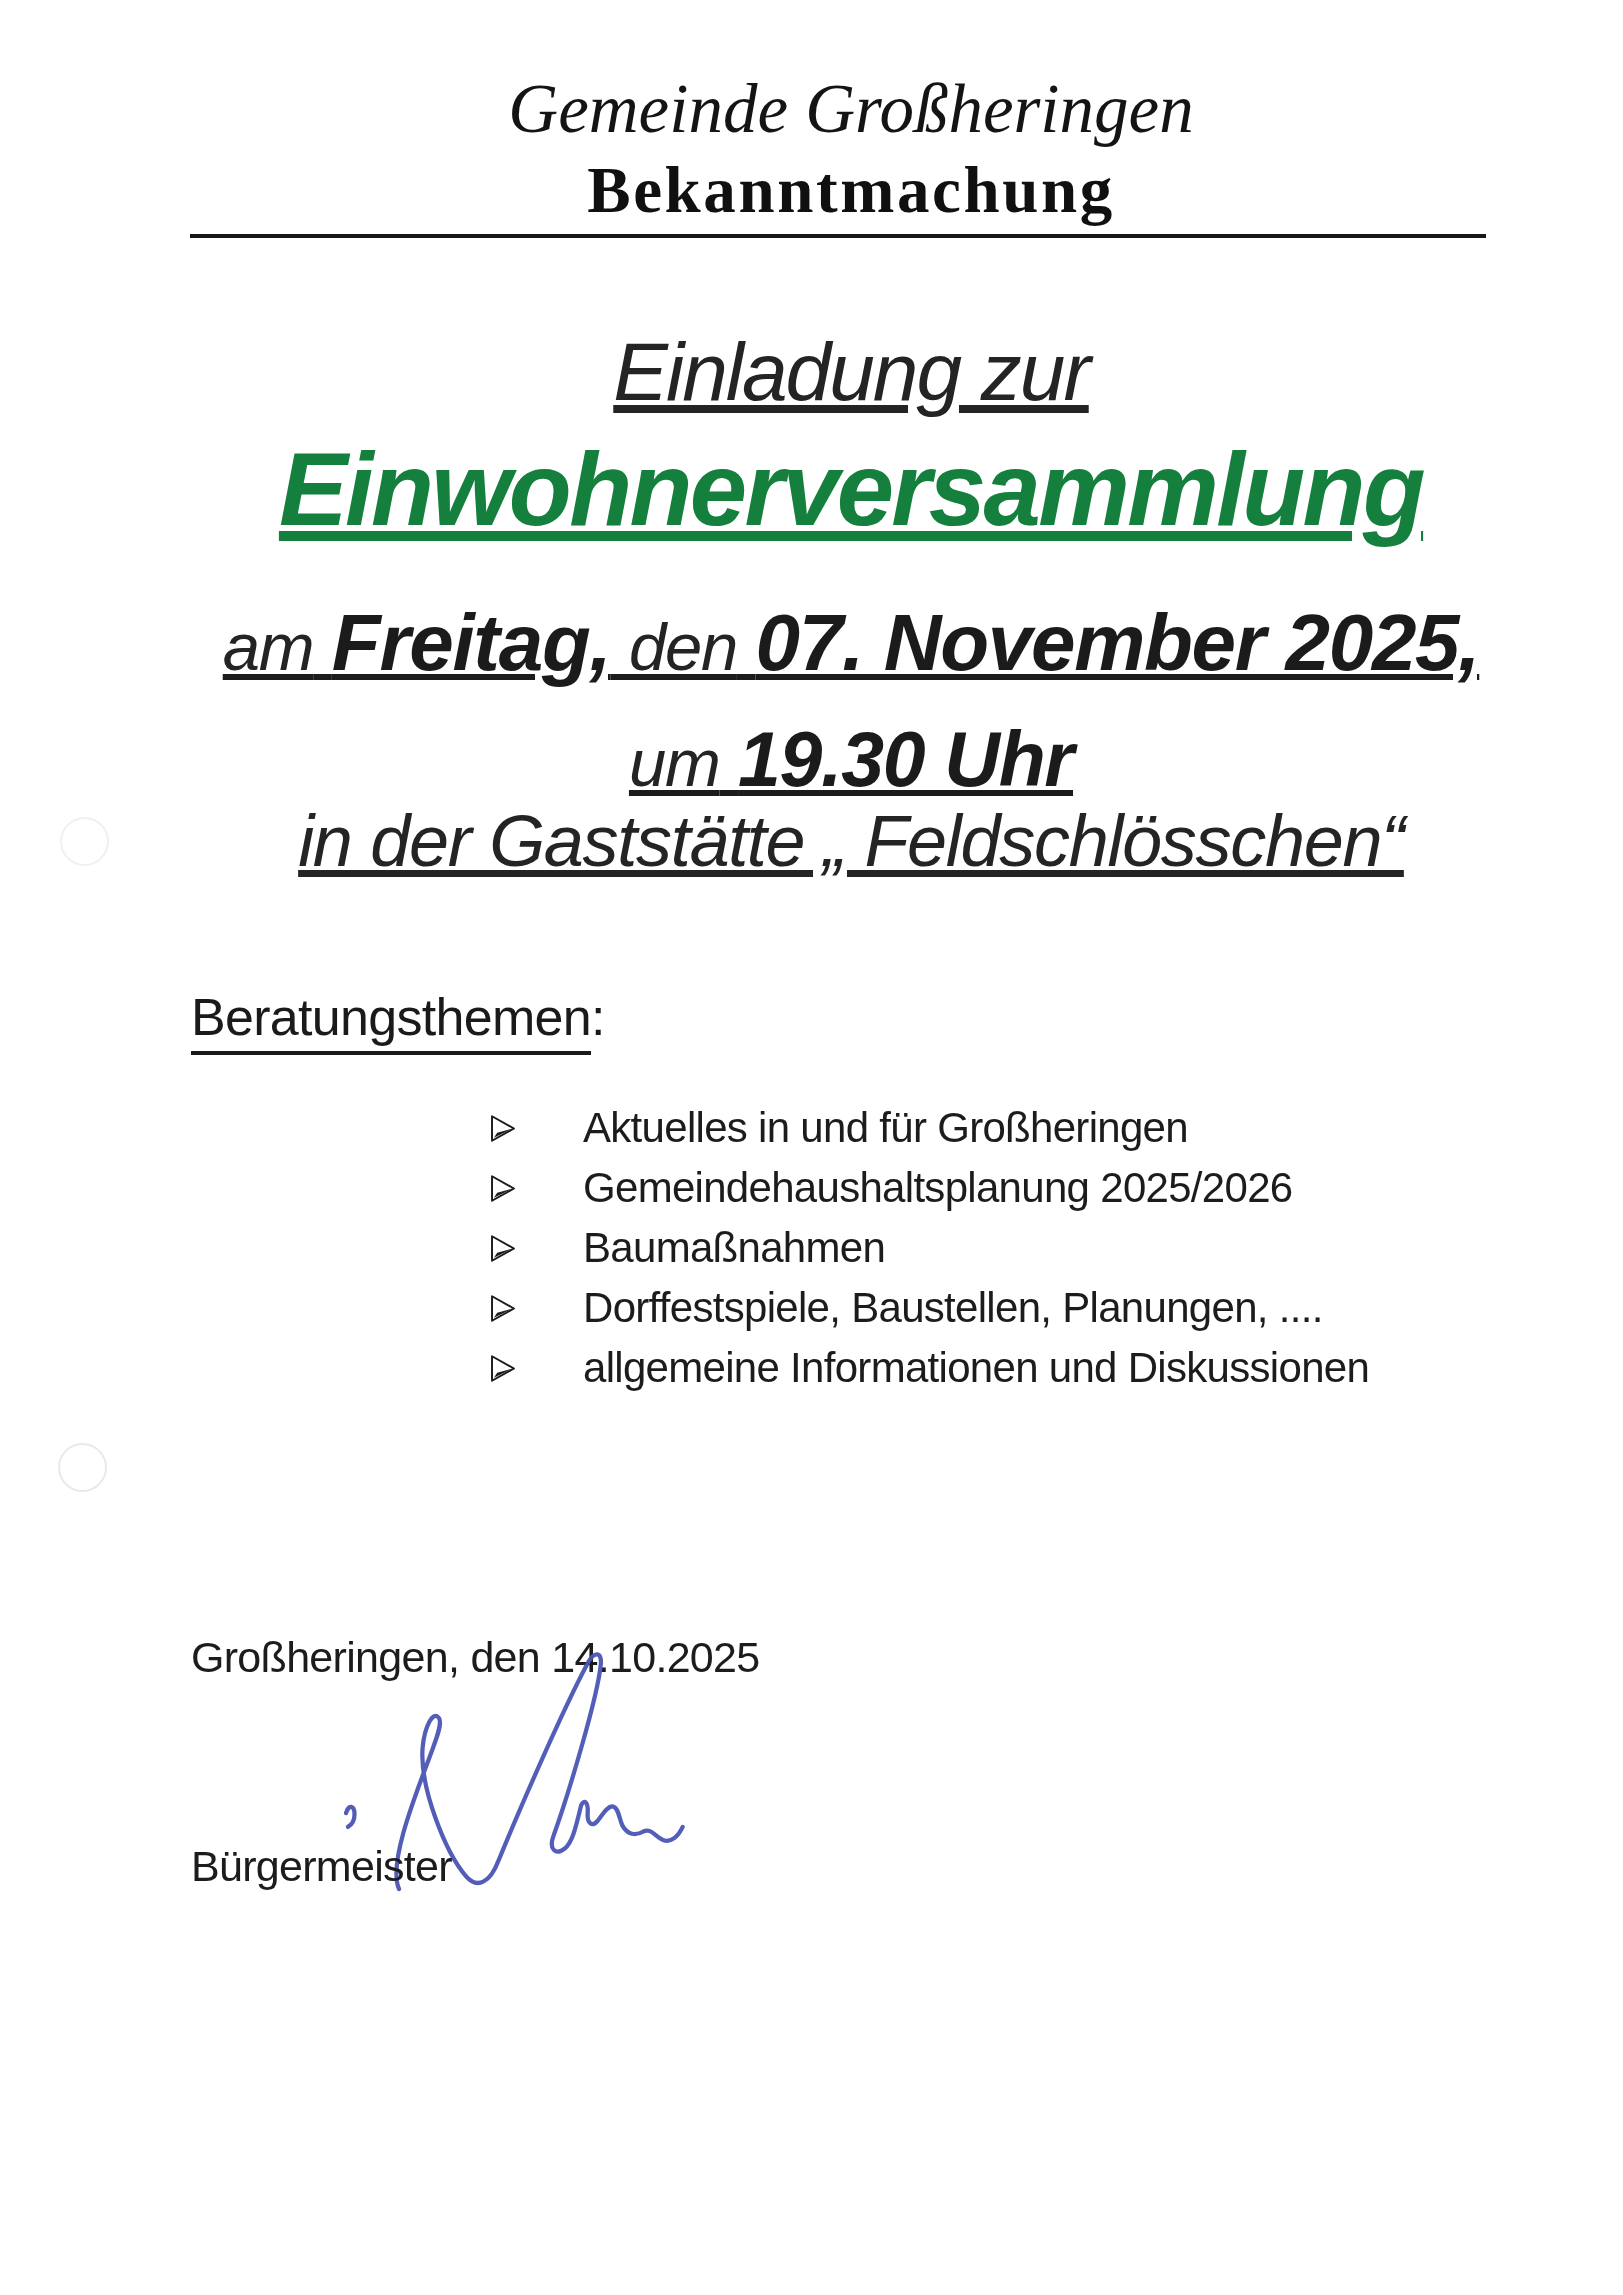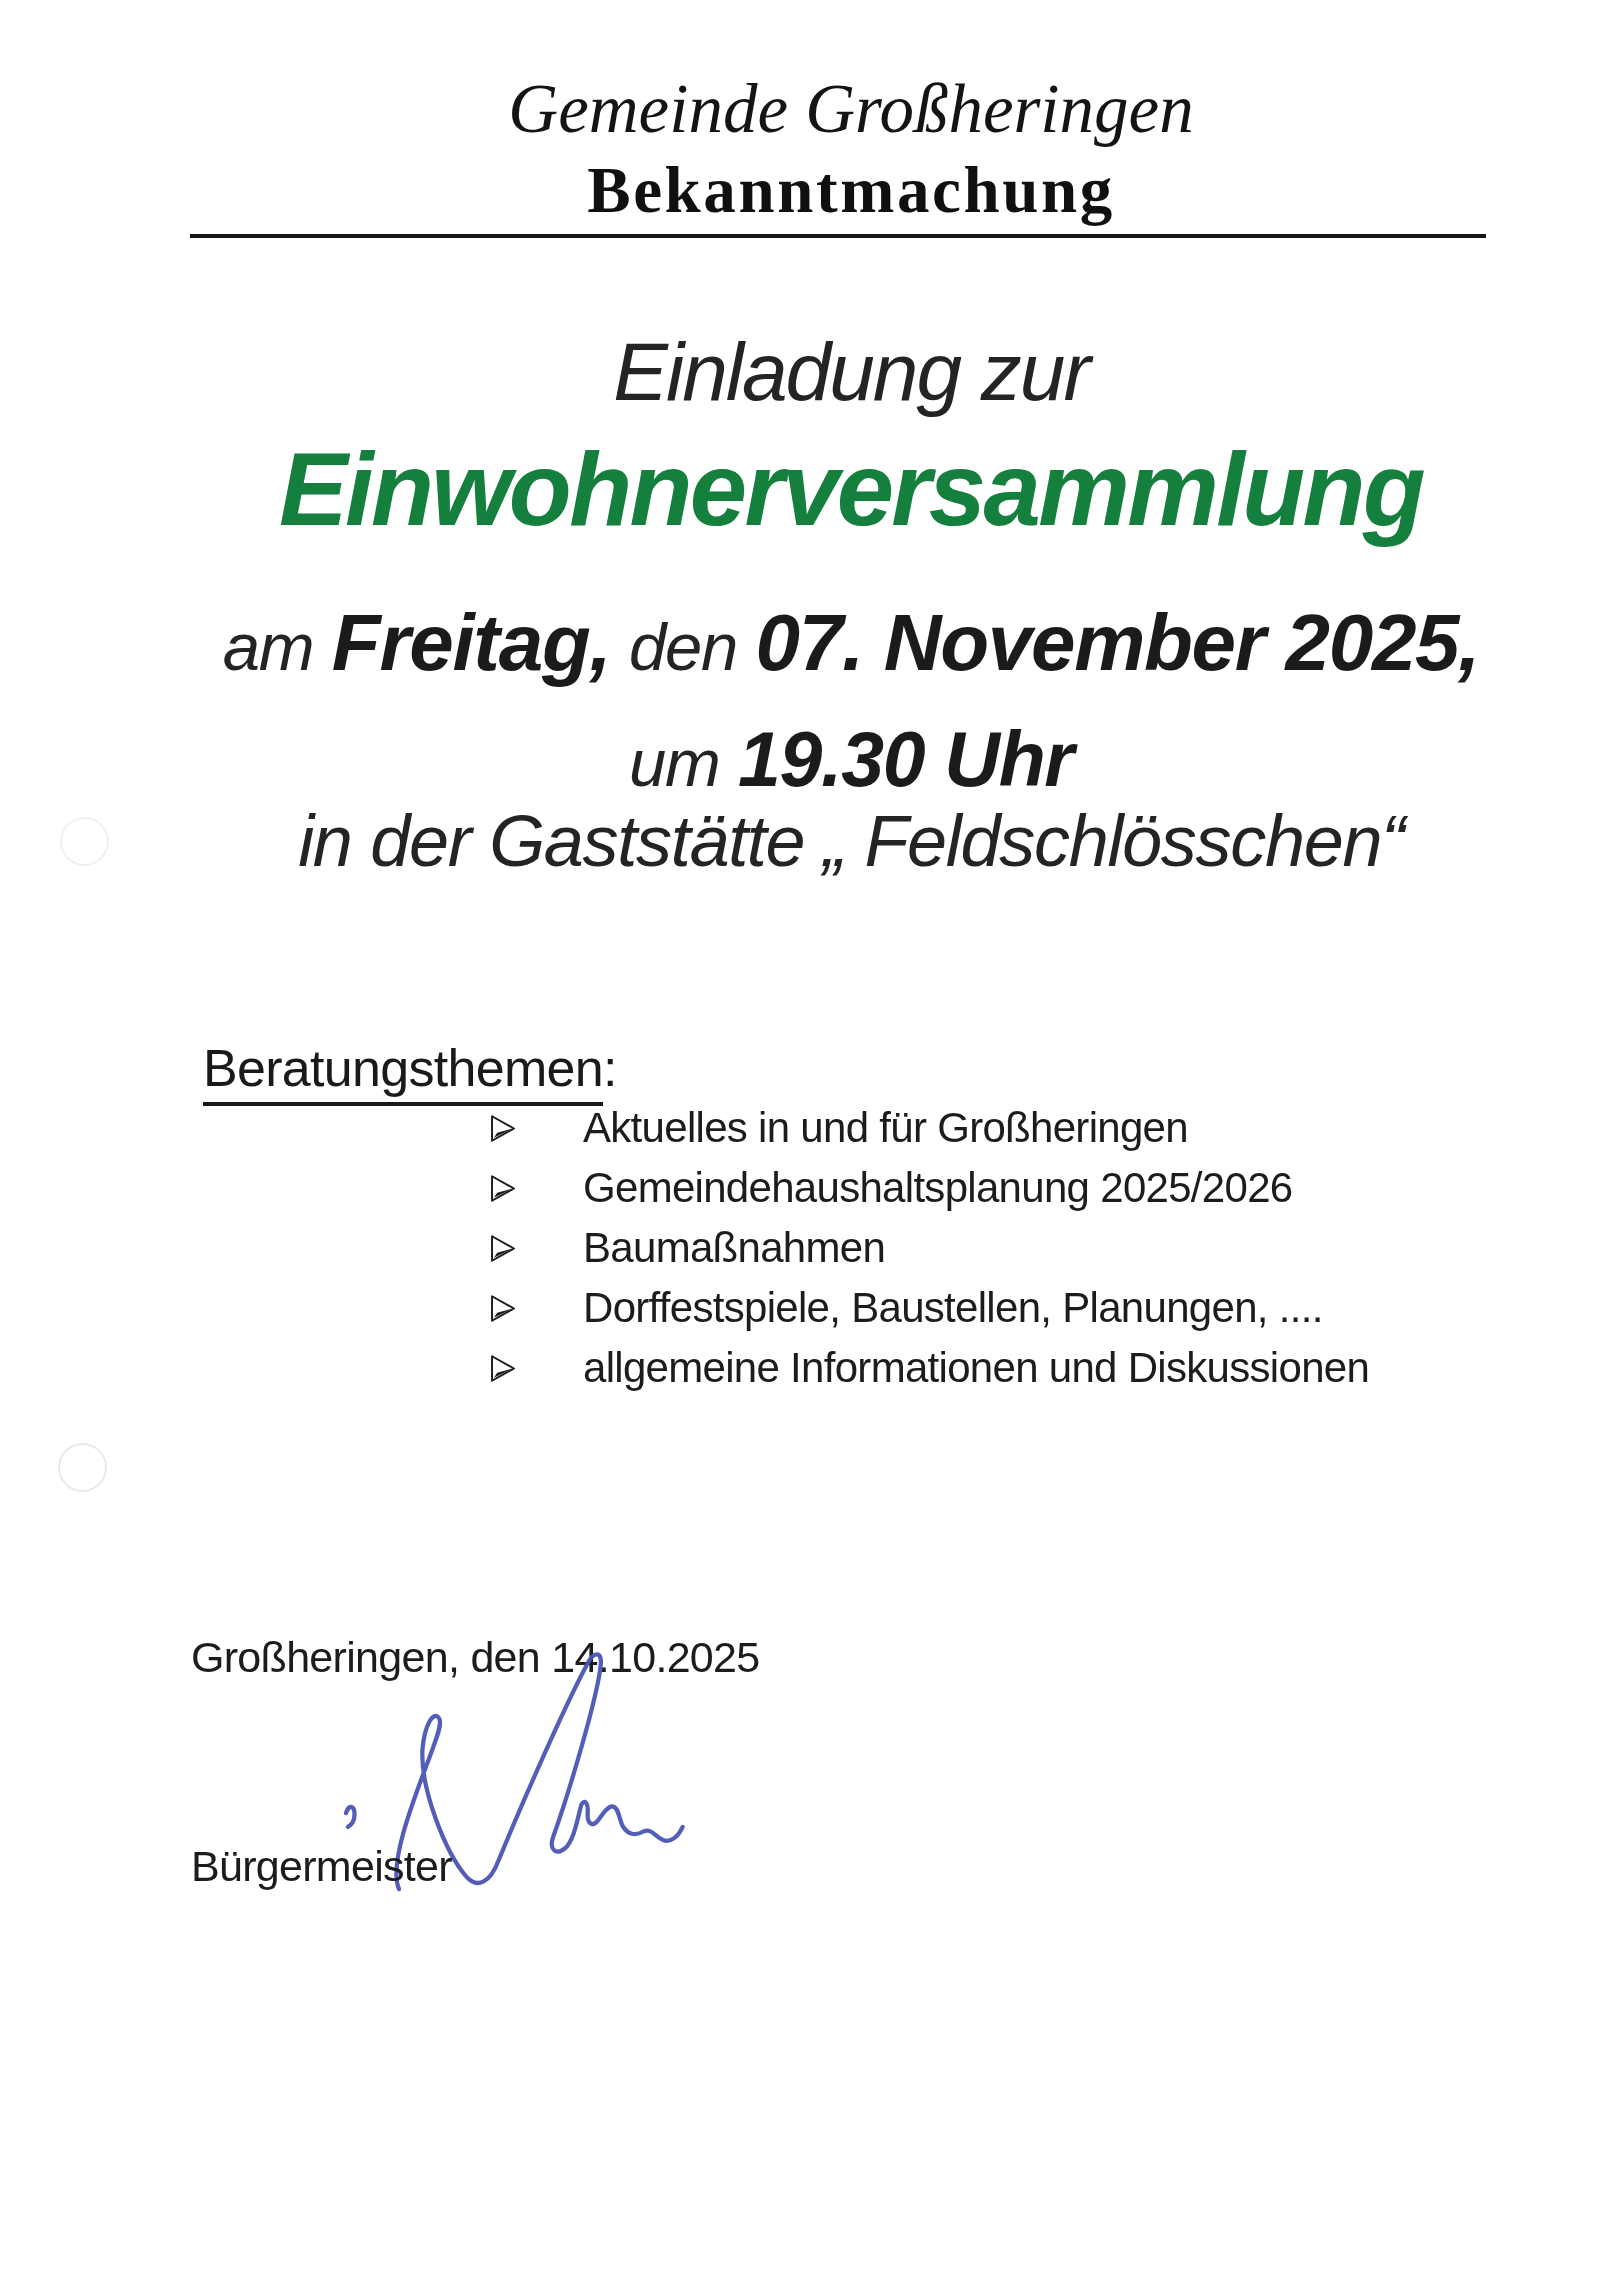--- a/index.html
+++ b/index.html
@@ -32,21 +32,21 @@
     text-align:center;
     font-family:"Liberation Serif","DejaVu Serif",serif;
     font-weight:700;font-size:65px;line-height:1.0;letter-spacing:2.6px;color:#101010;
   }
   .rule{
     position:absolute;left:190px;top:234px;width:1296px;height:3.9px;
     background:#171717;
   }
 
   
-  .center-line{position:absolute;left:105px;width:1492px;text-align:center;white-space:nowrap;}
+  .center-line{position:absolute;left:105px;width:1492px;text-align:center;white-space:nowrap;text-decoration:underline;}
   .intro{
     top:327px;
     font-style:italic;font-size:82px;line-height:1.1;
     letter-spacing:-2px;color:#242424;
   }
   .title{
     top:433px;margin:0;
     font-style:italic;font-weight:700;font-size:103px;line-height:1.1;
     letter-spacing:-2.6px;color:#15803d;
   }
@@ -58,22 +58,22 @@
   }
   .dateline .bold{font-size:80px;}
   .timeline .bold{font-size:77px;}
   .location{
     top:800px;
     font-style:italic;font-size:72px;letter-spacing:-1.3px;color:#242424;
   }
 
   
   .topics-heading{
-    position:absolute;left:191px;top:1038px;
-    font-size:52px;letter-spacing:-0.7px;color:#1a1a1a;white-space:nowrap;margin-left:12px;
+    position:absolute;left:191px;top:987px;
+    font-size:52px;letter-spacing:-0.7px;color:#1a1a1a;white-space:nowrap;
   }
   .topics-heading .u{
     display:inline-block;border-bottom:4.6px solid #1a1a1a;padding-bottom:3.9px;
   }
   ul.topics{
     position:absolute;left:490px;top:1098px;margin:0;padding:0;list-style:none;
   }
   ul.topics li{
     display:flex;align-items:center;height:60px;white-space:nowrap;
   }

